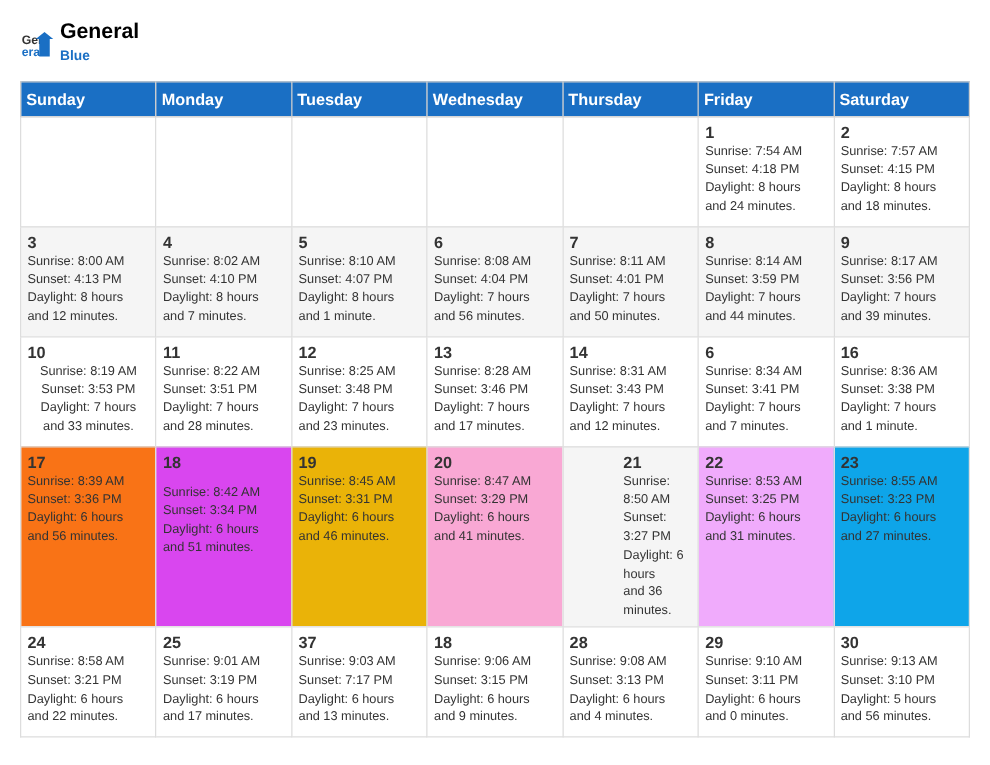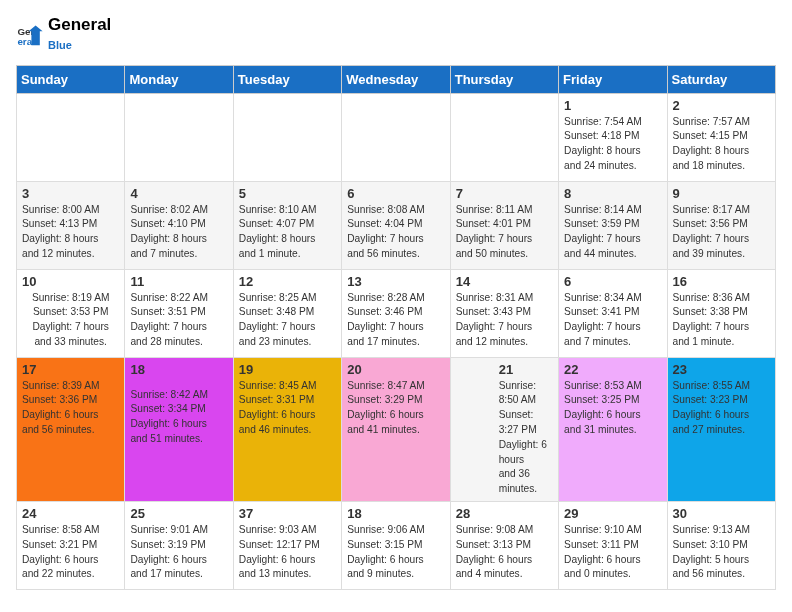--- a/index.html
+++ b/index.html
@@ -301,21 +301,21 @@
         <td>
           <span class="day-number">25</span>
           <div class="day-info" style="white-space: pre-line;">Sunrise: 9:01 AM
 Sunset: 3:19 PM
 Daylight: 6 hours
 and 17 minutes.</div>
         </td>
         <td>
           <span class="day-number">37</span>
           <div class="day-info" style="white-space: pre-line;">Sunrise: 9:03 AM
-Sunset: 12:17 PM
+Sunset: 7:17 PM
 Daylight: 6 hours
 and 13 minutes.</div>
         </td>
         <td>
           <span class="day-number">18</span>
           <div class="day-info" style="white-space: pre-line;">Sunrise: 9:06 AM
 Sunset: 3:15 PM
 Daylight: 6 hours
 and 9 minutes.</div>
         </td>

